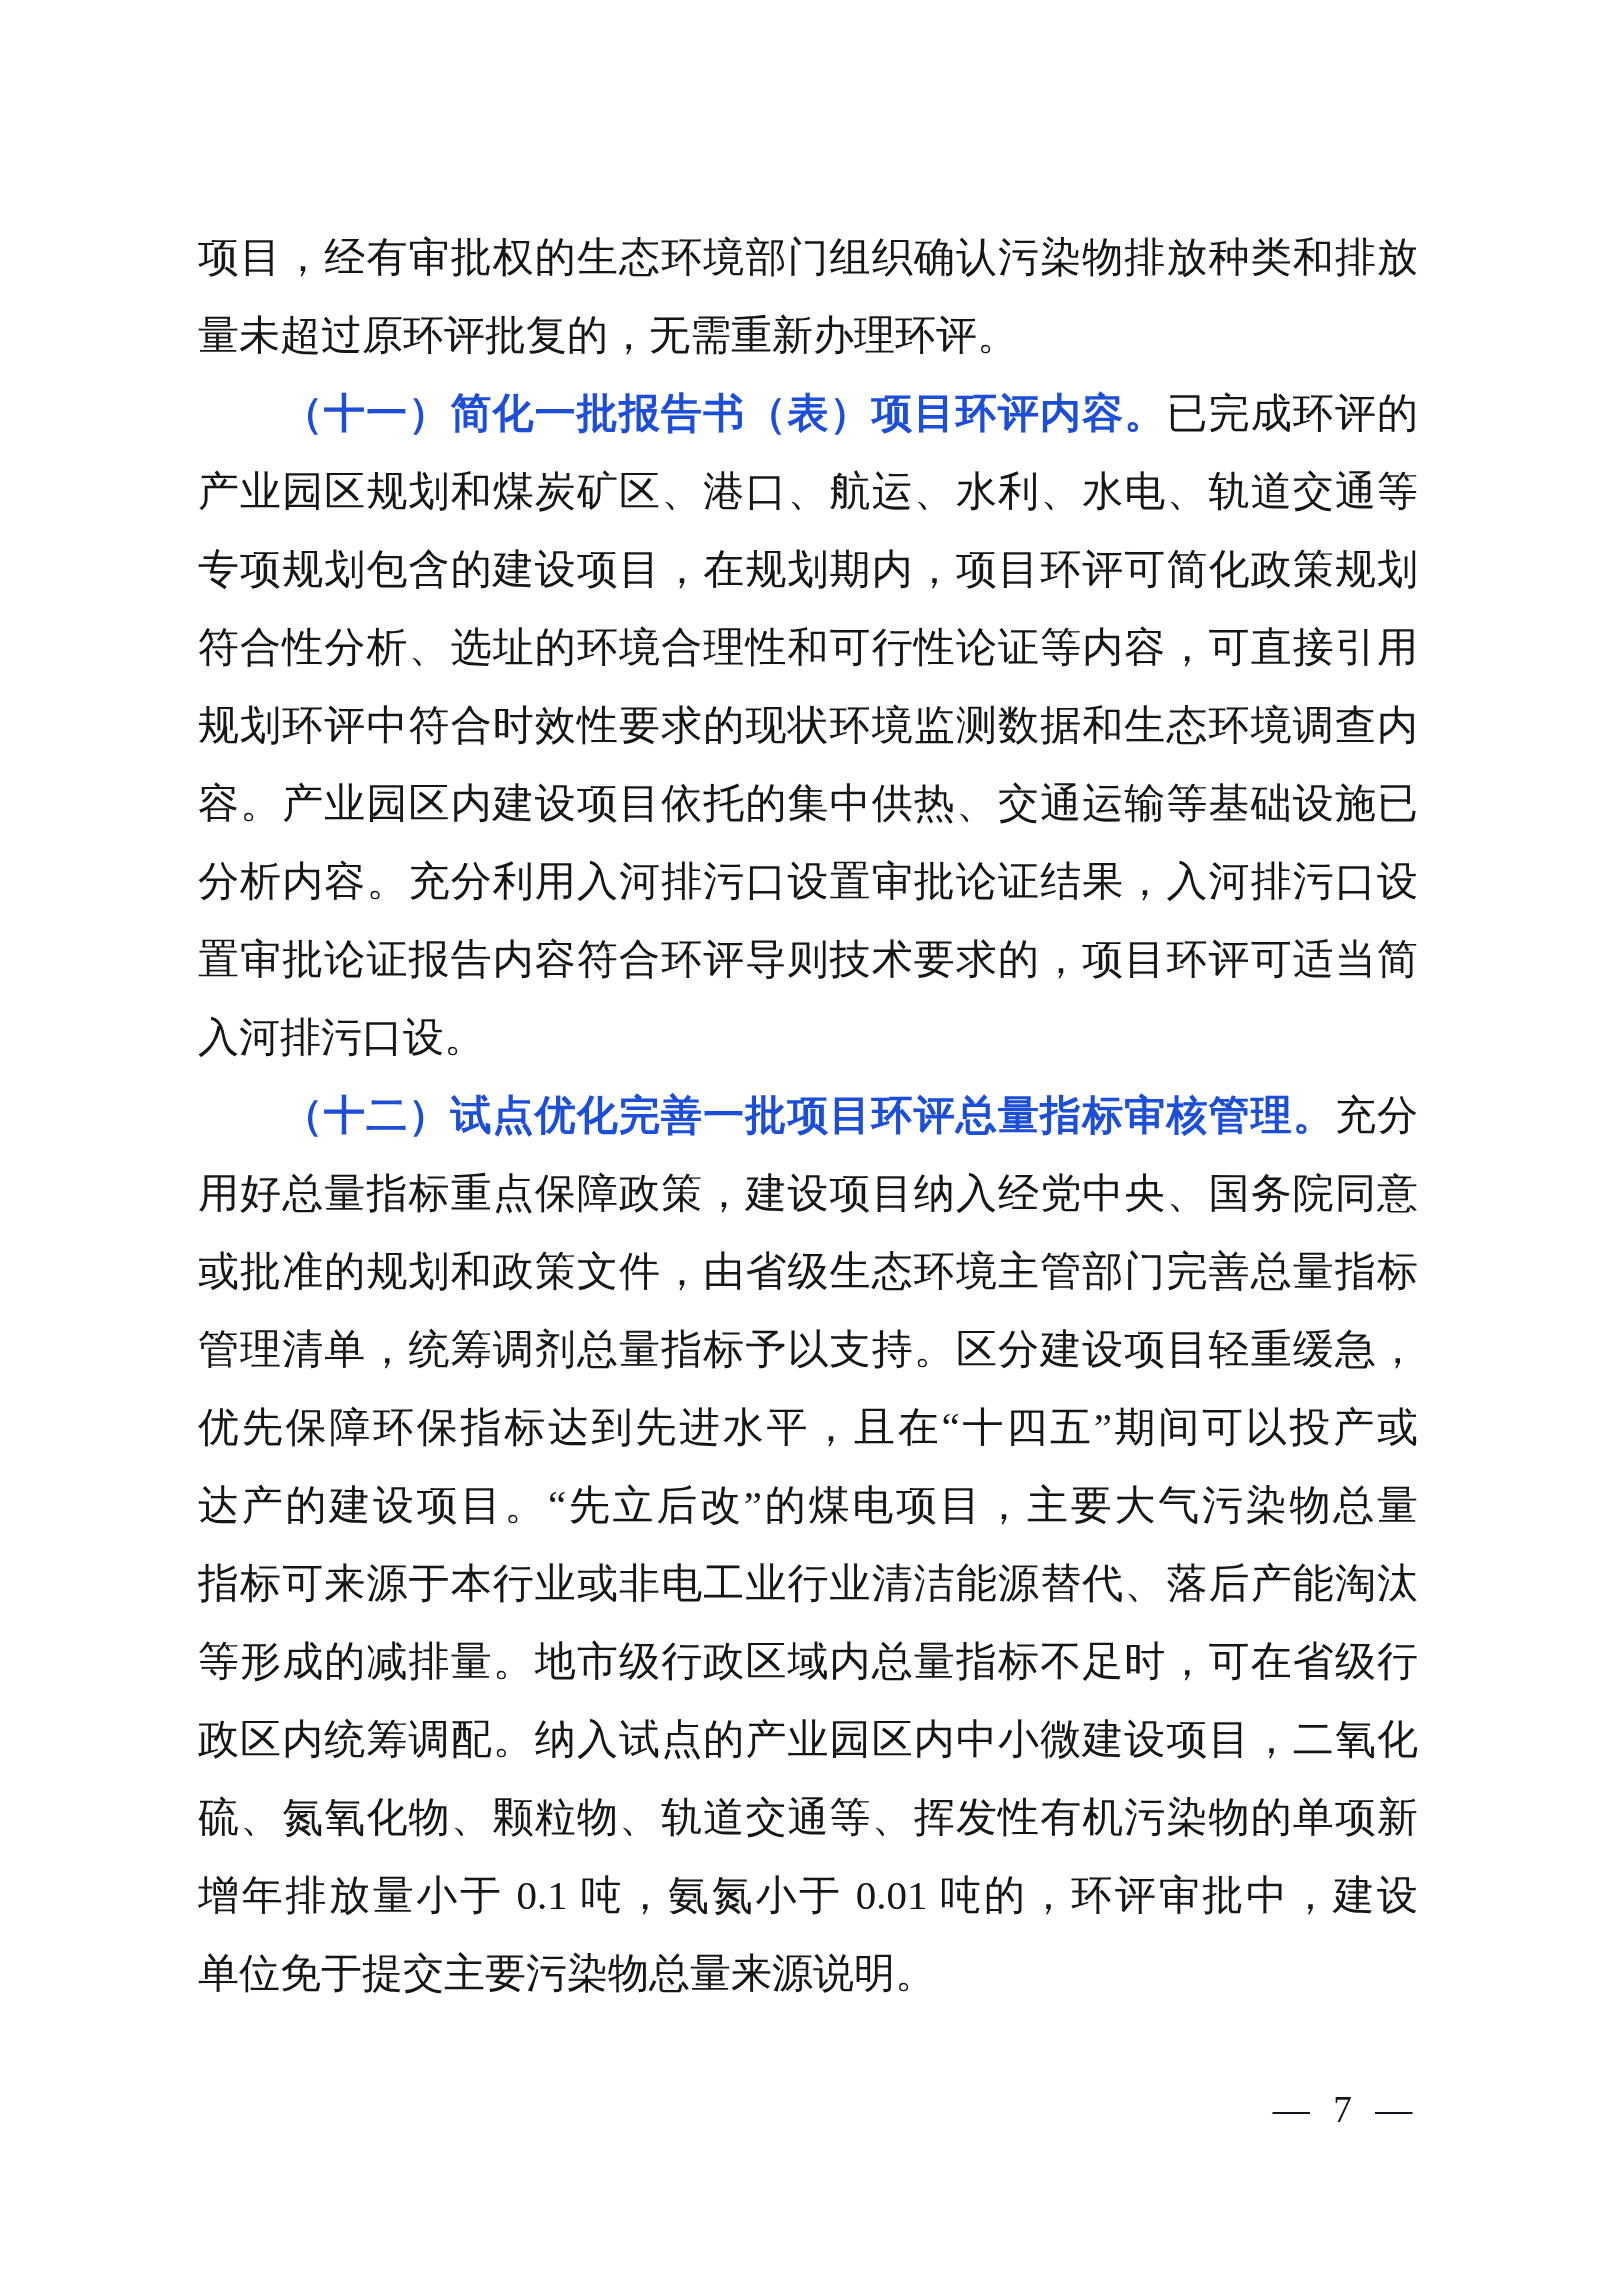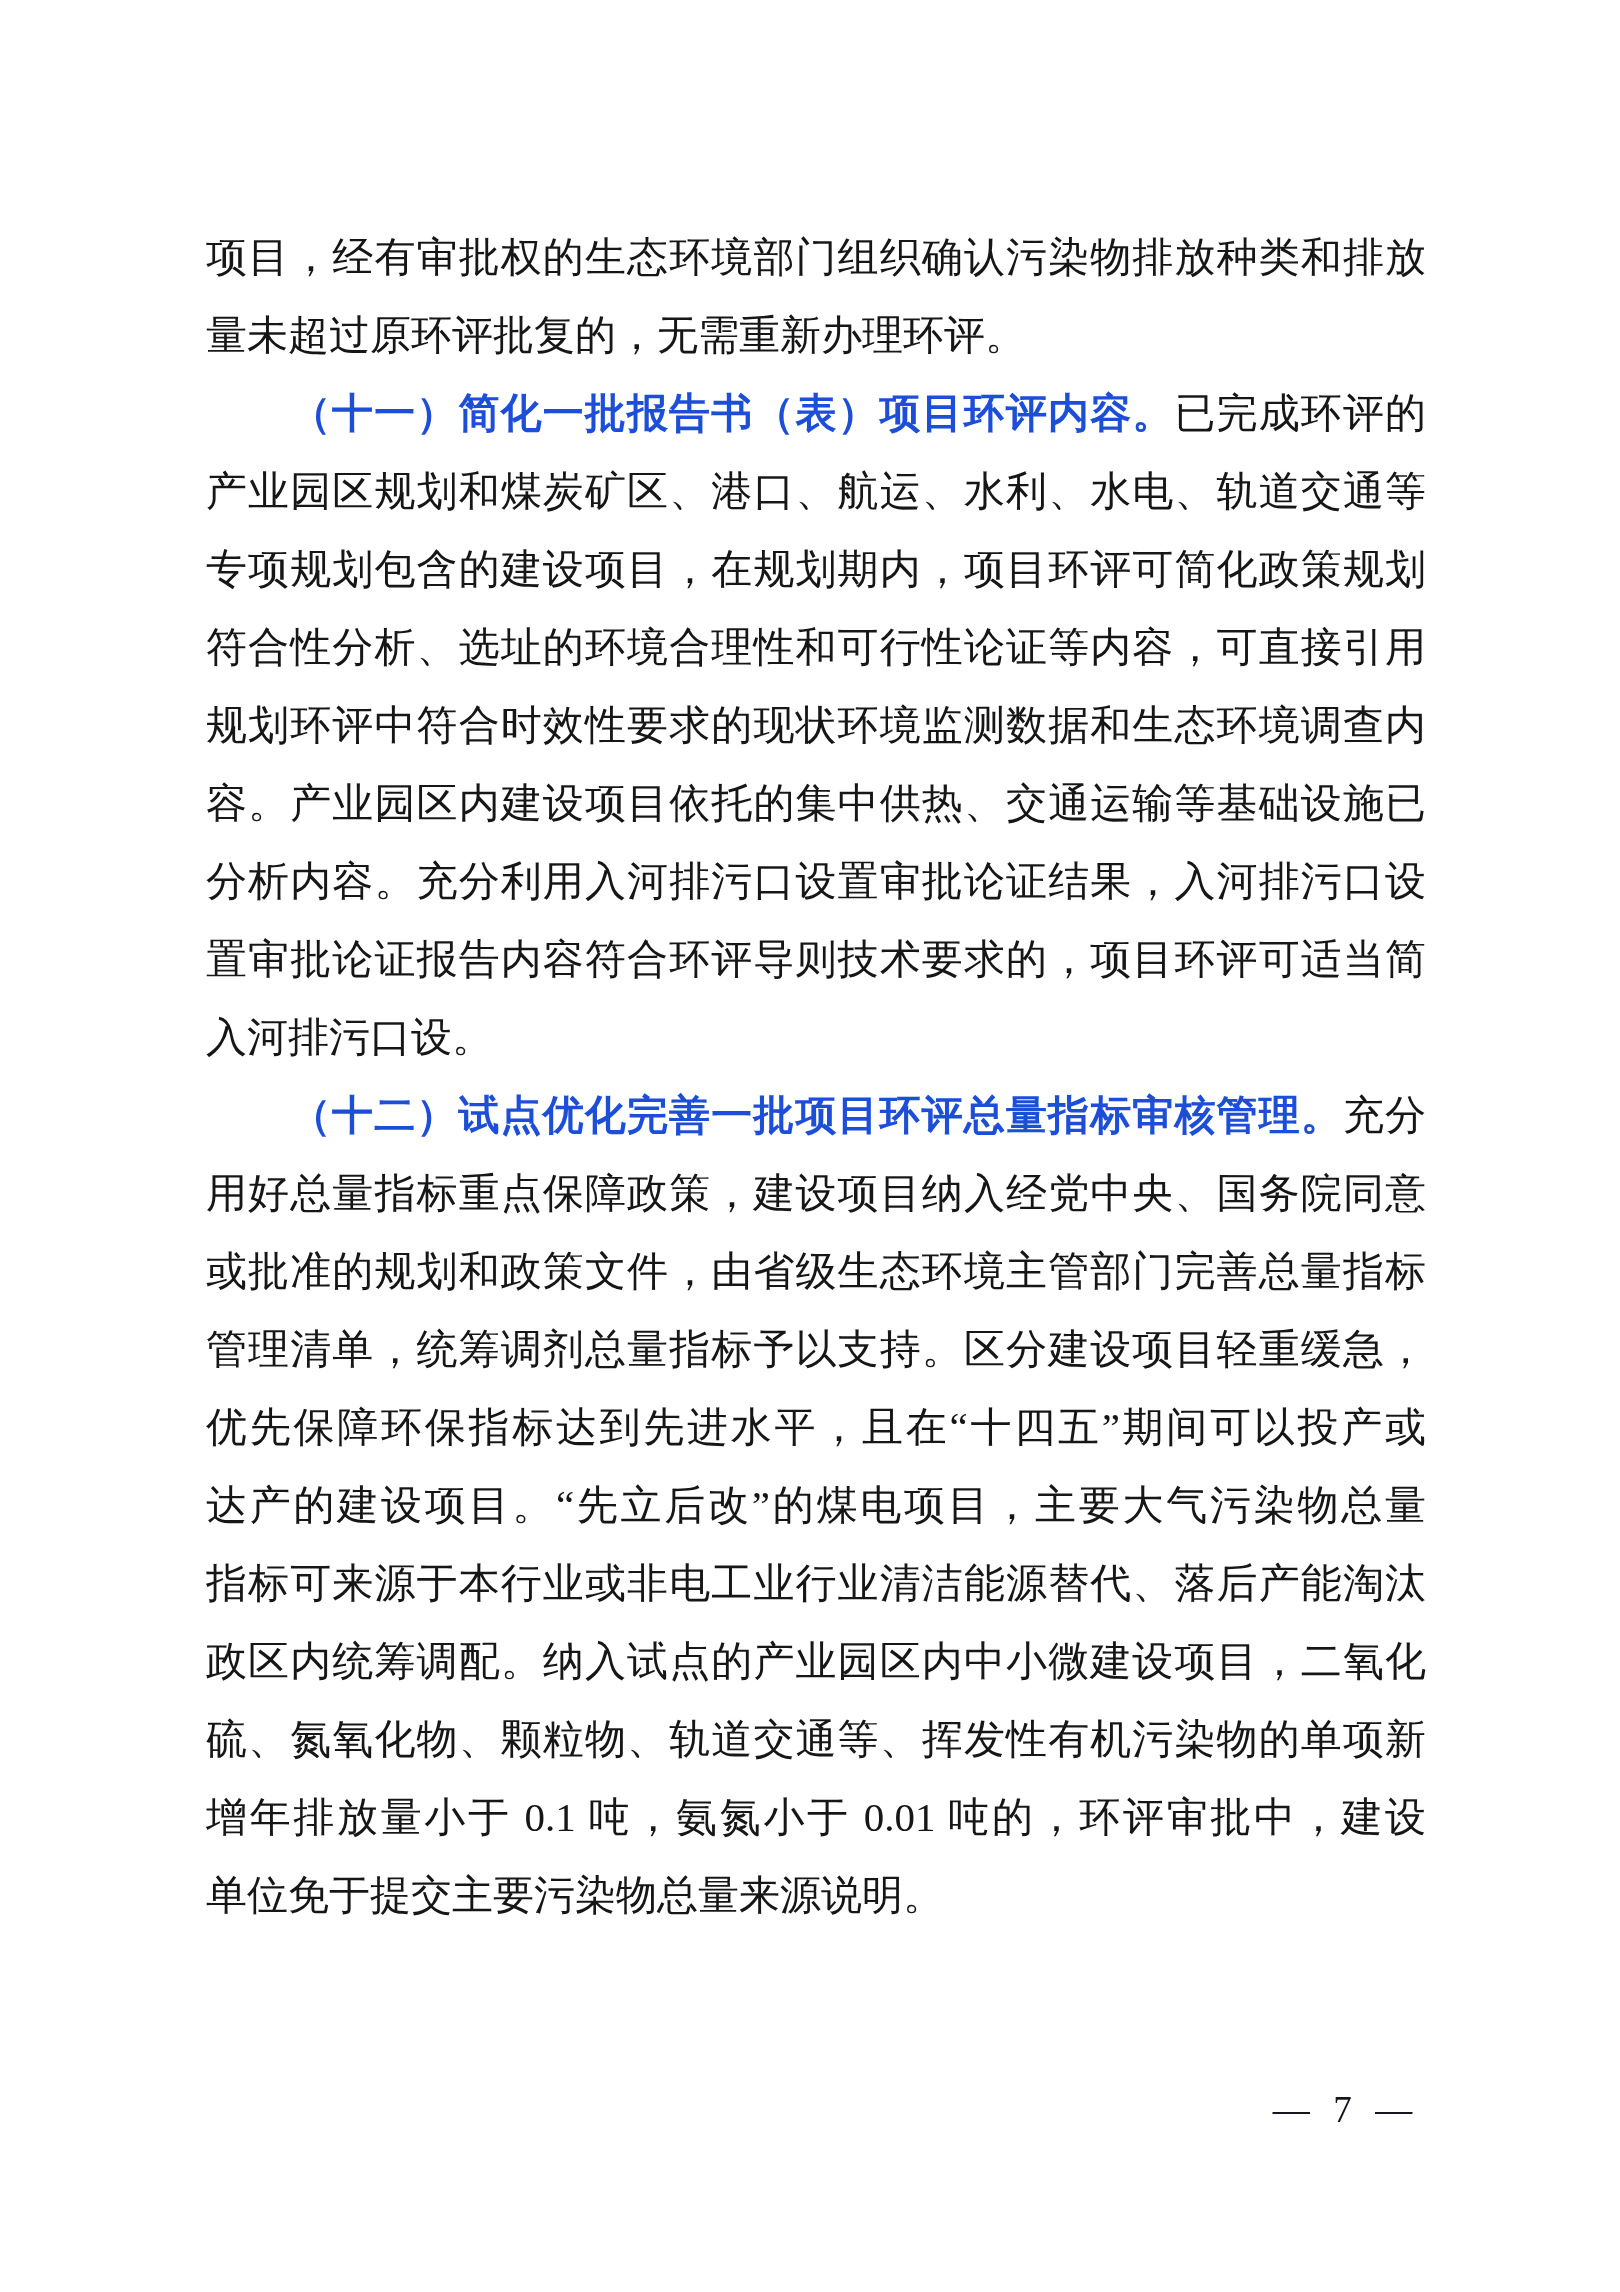--- a/index.html
+++ b/index.html
@@ -10,21 +10,21 @@
   .page {
     position: relative;
     width: 1620px;
     height: 2293px;
     background: #ffffff;
     overflow: hidden;
     font-family: "Liberation Serif", "DejaVu Serif", serif;
   }
   .doc-body {
     position: absolute;
-    left: 206px;
+    left: 198px;
     top: 218px;
     width: 1220px;
   }
   .line {
     height: 78px;
     line-height: 78px;
     font-size: 41px;
     color: #161616;
     text-align: justify;
     text-align-last: left;
@@ -75,20 +75,21 @@
       <div class="line just"><span>分析内容。充分利用入河排污口设置审批论证结果，入河排污口设</span></div>
       <div class="line just"><span>置审批论证报告内容符合环评导则技术要求的，项目环评可适当简</span></div>
       <div class="line"><span>入河排污口设。</span></div>
       <div class="line indent just"><b>（十二）试点优化完善一批项目环评总量指标审核管理。</b><span>充分</span></div>
       <div class="line just"><span>用好总量指标重点保障政策，建设项目纳入经党中央、国务院同意</span></div>
       <div class="line just"><span>或批准的规划和政策文件，由省级生态环境主管部门完善总量指标</span></div>
       <div class="line just"><span>管理清单，统筹调剂总量指标予以支持。区分建设项目轻重缓急，</span></div>
       <div class="line just"><span>优先保障环保指标达到先进水平，且在“十四五”期间可以投产或</span></div>
       <div class="line just"><span>达产的建设项目。“先立后改”的煤电项目，主要大气污染物总量</span></div>
       <div class="line just"><span>指标可来源于本行业或非电工业行业清洁能源替代、落后产能淘汰</span></div>
+      <div class="line just"><span>等形成的减排量。地市级行政区域内总量指标不足时，可在省级行</span></div>
       <div class="line just"><span>政区内统筹调配。纳入试点的产业园区内中小微建设项目，二氧化</span></div>
       <div class="line just"><span>硫、氮氧化物、颗粒物、轨道交通等、挥发性有机污染物的单项新</span></div>
       <div class="line just"><span>增年排放量小于 0.1 吨，氨氮小于 0.01 吨的，环评审批中，建设</span></div>
       <div class="line"><span>单位免于提交主要污染物总量来源说明。</span></div>
     </main>
 
   <footer class="footer">
     <span class="dash">—</span><span class="num">7</span><span class="dash">—</span>
   </footer>
 

